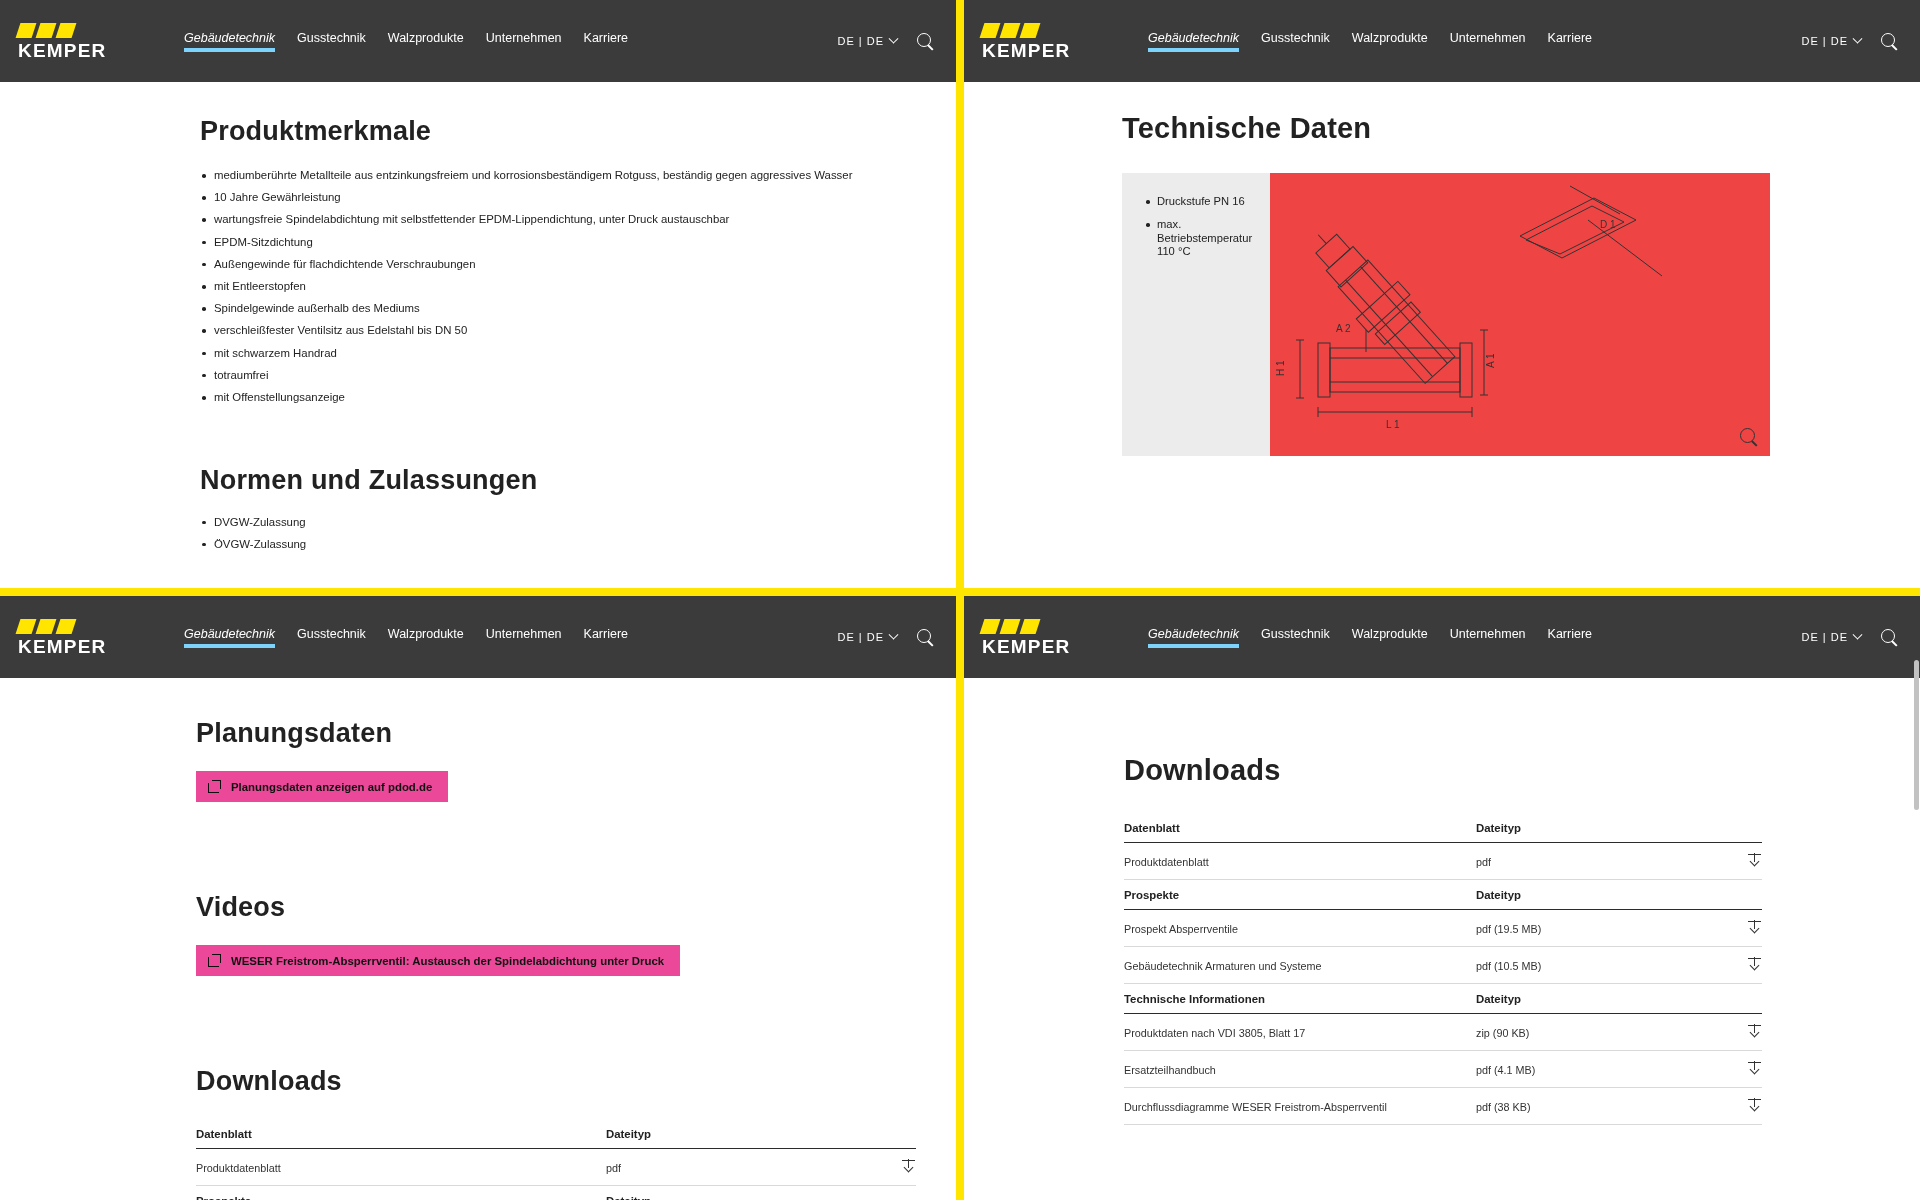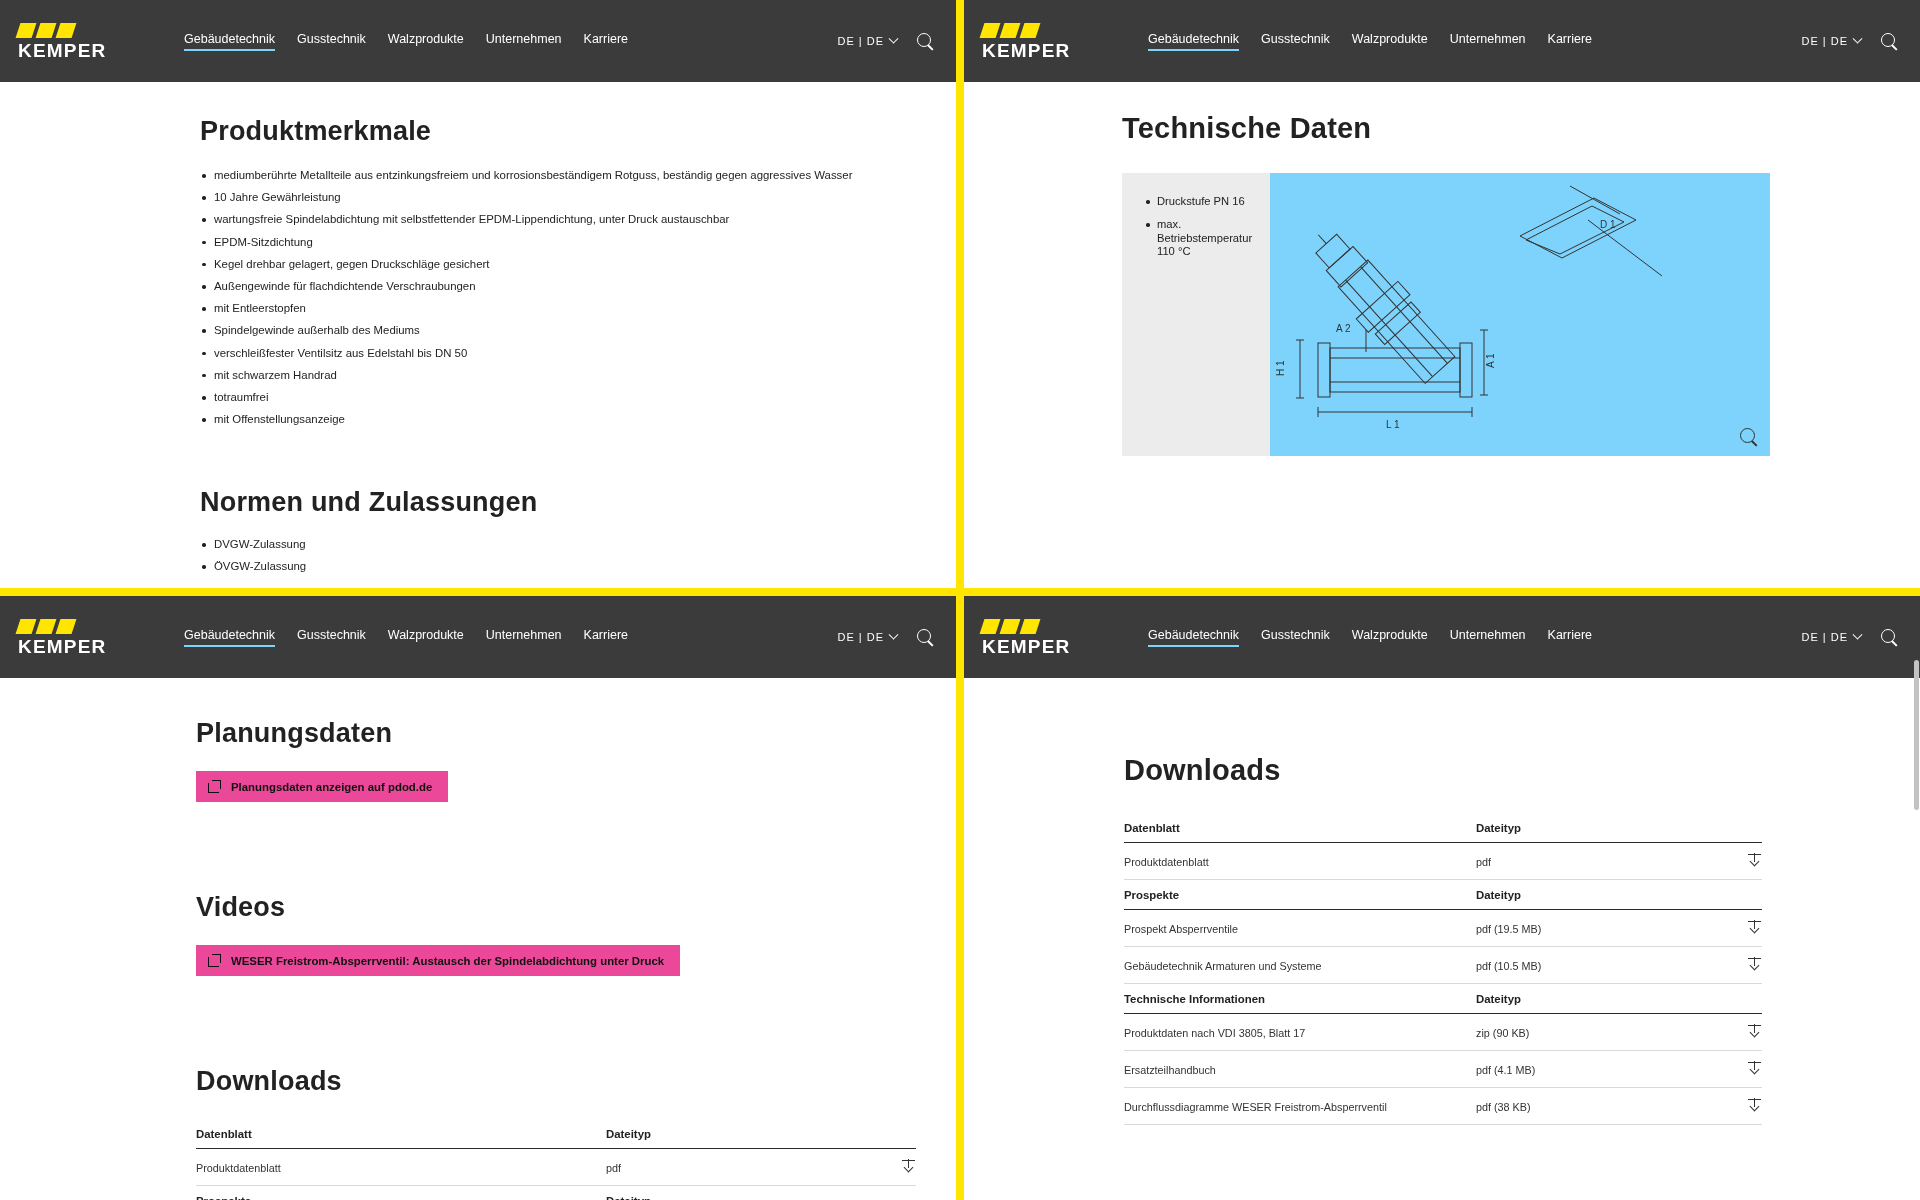--- a/index.html
+++ b/index.html
@@ -37,21 +37,21 @@
   }
   .logo .word {
     color: #fff; font-weight: bold; font-size: 19px; letter-spacing: 1.2px;
     line-height: 1;
   }
   .nav { display: flex; gap: 22px; margin-left: 48px; }
   .nav a {
     color: #fff; font-size: 12.5px; text-decoration: none; padding-bottom: 3px;
     white-space: nowrap;
   }
-  .nav a.active { border-bottom: 2px solid #7dd3fc; }
+  .nav a.active { border-bottom: 4px solid #7dd3fc; font-style: italic; }
   .hdr-right { margin-left: auto; display: flex; gap: 20px; }
   .lang { font-size: 11px; letter-spacing: 1px; display: flex; align-items: center; gap: 6px; }
   .chev { width: 7px; height: 7px; border-right: 1.5px solid #fff; border-bottom: 1.5px solid #fff; transform: rotate(45deg) translate(-2px,-2px); }
   .searchicon { width: 17px; height: 17px; position: relative; display: inline-block; }
   .searchicon::before {
     content: ""; position: absolute; left: 0; top: 0;
     width: 12px; height: 12px; border: 1.6px solid #fff; border-radius: 50%;
   }
   .searchicon::after {
     content: ""; position: absolute; left: 11px; top: 11px;
@@ -91,21 +91,21 @@
   .techbox ul { list-style: none; }
   .techbox li {
     position: relative; padding-left: 13px; font-size: 11.2px; color: #222;
     margin-bottom: 10px; line-height: 1.2;
   }
   .techbox li::before {
     content: ""; position: absolute; left: 2px; top: 5px;
     width: 3.5px; height: 3.5px; border-radius: 50%; background: #222;
   }
   .drawbox {
-    flex: 1; background: #7dd3fc; min-height: 283px; position: relative;
+    flex: 1; background: #ef4444; min-height: 283px; position: relative;
     display: flex; align-items: center; justify-content: center; text-align: right;
   }
   .zoomicon {
     position: absolute; right: 12px; bottom: 10px; width: 18px; height: 18px;
   }
   .zoomicon::before {
     content: ""; position: absolute; left: 0; top: 0; width: 13px; height: 13px;
     border: 1.5px solid #333; border-radius: 50%;
   }
   .zoomicon::after {
@@ -205,21 +205,20 @@
     </div>
 
     <div class="p1">
       <div class="inner">
         <h1 class="title">Produktmerkmale</h1>
         <ul class="feat">
           <li>mediumberührte Metallteile aus entzinkungsfreiem und korrosionsbeständigem Rotguss, beständig gegen aggressives Wasser</li>
           <li>10 Jahre Gewährleistung</li>
           <li>wartungsfreie Spindelabdichtung mit selbstfettender EPDM-Lippendichtung, unter Druck austauschbar</li>
           <li>EPDM-Sitzdichtung</li>
-          <li>Kegel drehbar gelagert, gegen Druckschläge gesichert</li>
           <li>Außengewinde für flachdichtende Verschraubungen</li>
           <li>mit Entleerstopfen</li>
           <li>Spindelgewinde außerhalb des Mediums</li>
           <li>verschleißfester Ventilsitz aus Edelstahl bis DN 50</li>
           <li>mit schwarzem Handrad</li>
           <li>totraumfrei</li>
           <li>mit Offenstellungsanzeige</li>
         </ul>
 
         <div class="sec2">

